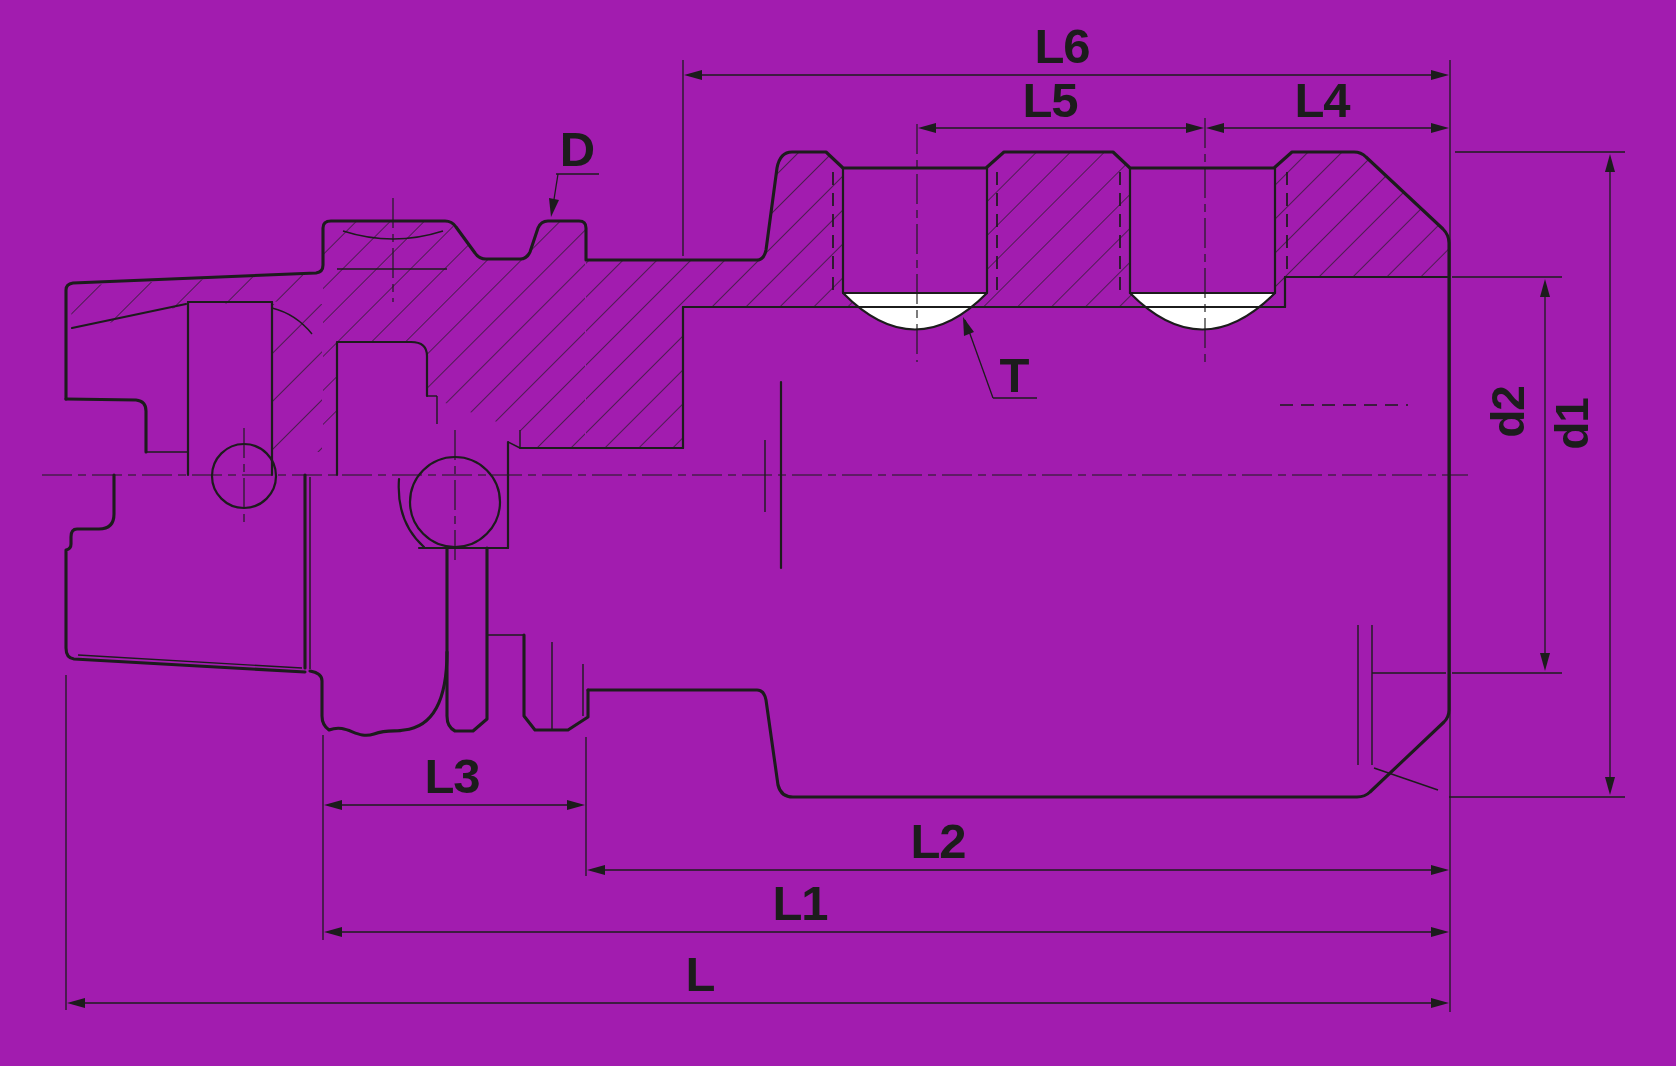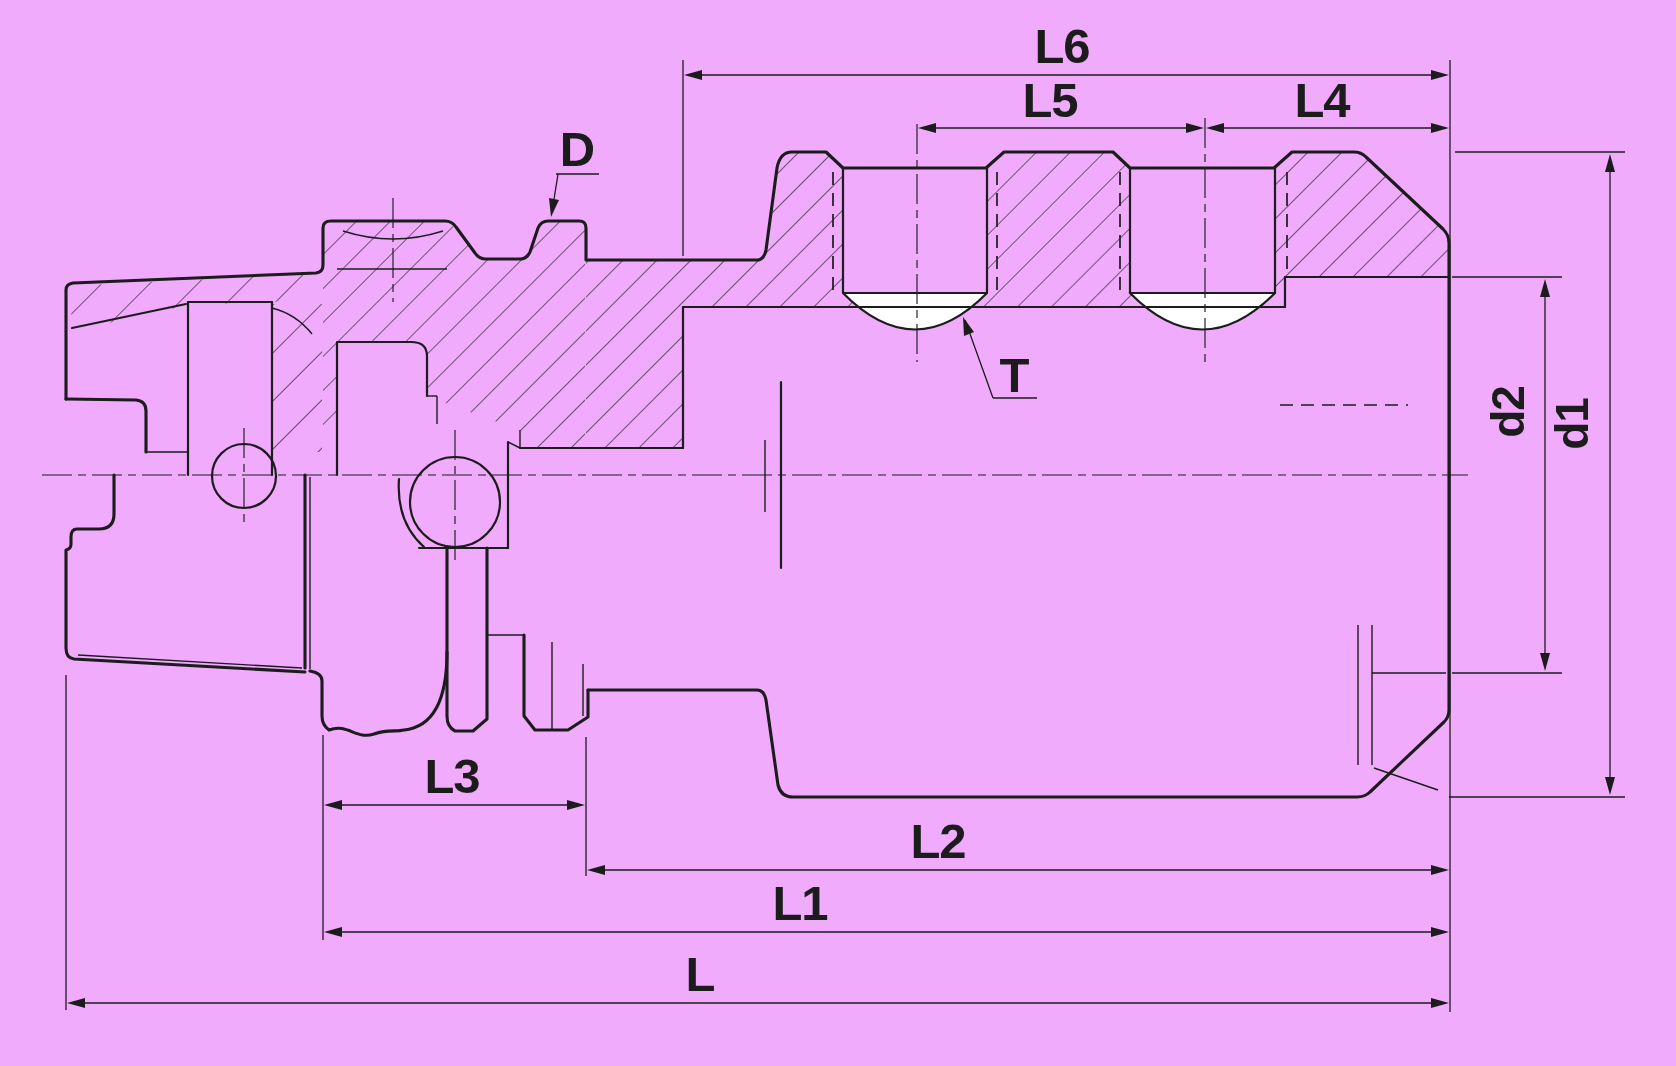--- a/index.html
+++ b/index.html
@@ -1,16 +1,16 @@
 <!DOCTYPE html>
 <html><head>
 <meta charset="utf-8">
 <style>
   html,body{margin:0;padding:0;background:#ffffff;}
-  .stage{width:1676px;height:1066px;position:relative;background:#f0abfc;overflow:hidden;text-align:center;}
+  .stage{width:1676px;height:1066px;position:relative;background:#a21caf;overflow:hidden;text-align:center;}
   svg{display:block;}
   text{font-family:"Liberation Sans","DejaVu Sans",sans-serif;font-weight:600;fill:#1c1c1c;}
   .dimlbl{font-size:49px;letter-spacing:-1px;}
   .dimlbl-sm{font-size:46px;letter-spacing:-1px;}
   .ol{stroke:#1c1c1c;stroke-width:3.1;fill:none;stroke-linejoin:round;stroke-linecap:round;}
   .ml{stroke:#1c1c1c;stroke-width:2.2;fill:none;stroke-linejoin:round;stroke-linecap:round;}
   .tl{stroke:#1c1c1c;stroke-width:1.4;fill:none;}
   .dim{stroke:#1c1c1c;stroke-width:1.3;fill:none;}
   .cl{stroke:#1c1c1c;stroke-width:1.15;fill:none;stroke-dasharray:30 6 8 6;}
   .hid{stroke:#1c1c1c;stroke-width:1.7;fill:none;stroke-dasharray:13 8;}

